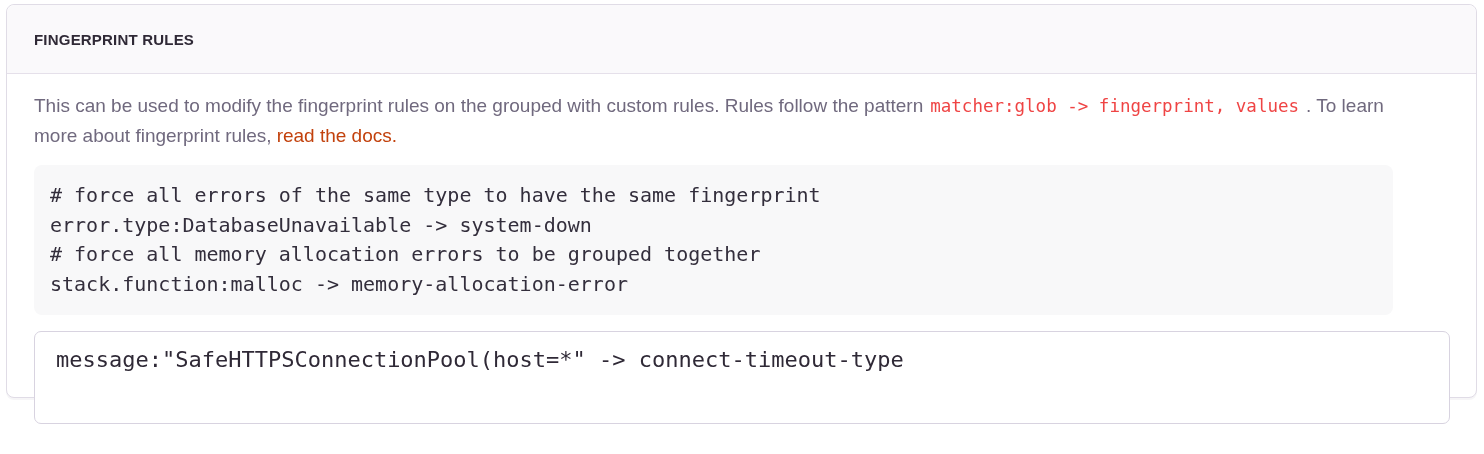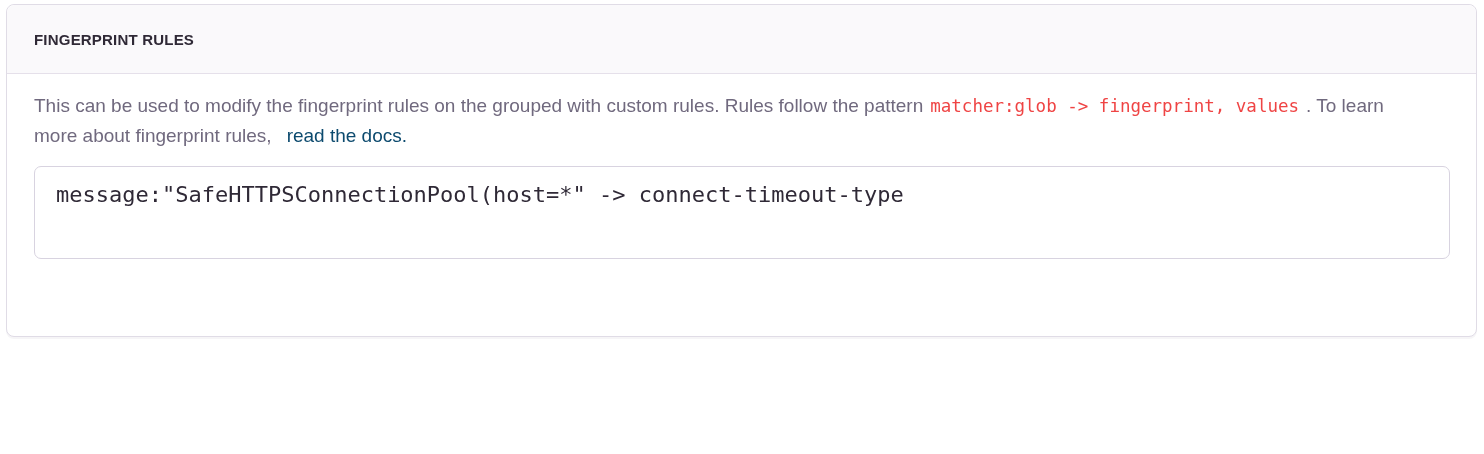--- a/index.html
+++ b/index.html
@@ -10,21 +10,21 @@
     height: 454px;
     background: #ffffff;
     font-family: "Liberation Sans", sans-serif;
     overflow: hidden;
   }
   .panel {
     position: absolute;
     left: 6px;
     top: 4px;
     width: 1471px;
-    height: 333px;
+    height: 394px;
     background: #ffffff;
     border: 1px solid #e0dce6;
     border-radius: 8px;
     box-shadow: 0 2px 0 rgba(37, 11, 54, 0.04);
   }
   .panel-header {
     height: 69px;
     background: #faf9fb;
     border-bottom: 1px solid #e5e0ea;
     border-radius: 8px 8px 0 0;
@@ -49,23 +49,23 @@
     line-height: 29px;
     color: #70697e;
   }
   .inline-code {
     font-family: "DejaVu Sans Mono", "Liberation Mono", monospace;
     font-size: 17.5px;
     color: #ef4444;
     margin: 0 7px;
   }
   .docs-link {
-    color: #0c4a6e;
+    color: #c2410c;
     text-decoration: none;
-    margin-left: 15px;
+    margin-left: 5px;
     cursor: pointer;
   }
   .example-code {
     margin: 15px 57px 0 0;
     background: #f8f8f9;
     border-radius: 8px;
     padding: 16px 16px;
     font-family: "DejaVu Sans Mono", "Liberation Mono", monospace;
     font-size: 20px;
     line-height: 29.5px;
@@ -96,16 +96,20 @@
 <body>
 
 <section class="panel">
   <header class="panel-header">
     <h2 class="panel-title">FINGERPRINT RULES</h2>
   </header>
 
   <div class="panel-body">
     <p class="description"><span>This can be used to modify the fingerprint rules on the grouped with custom rules. Rules follow the pattern</span><code class="inline-code">matcher:glob -&gt; fingerprint, values</code><span>. To learn more about fingerprint rules,</span><a class="docs-link" href="#">read the docs.</a></p>
 
+    <pre class="example-code"># force all errors of the same type to have the same fingerprint
+error.type:DatabaseUnavailable -&gt; system-down
+# force all memory allocation errors to be grouped together
+stack.function:malloc -&gt; memory-allocation-error</pre>
 
     <textarea class="rules-textarea" spellcheck="false" style="">message:"SafeHTTPSConnectionPool(host=*" -&gt; connect-timeout-type</textarea>
   </div>
 </section>
 
 </body></html>

